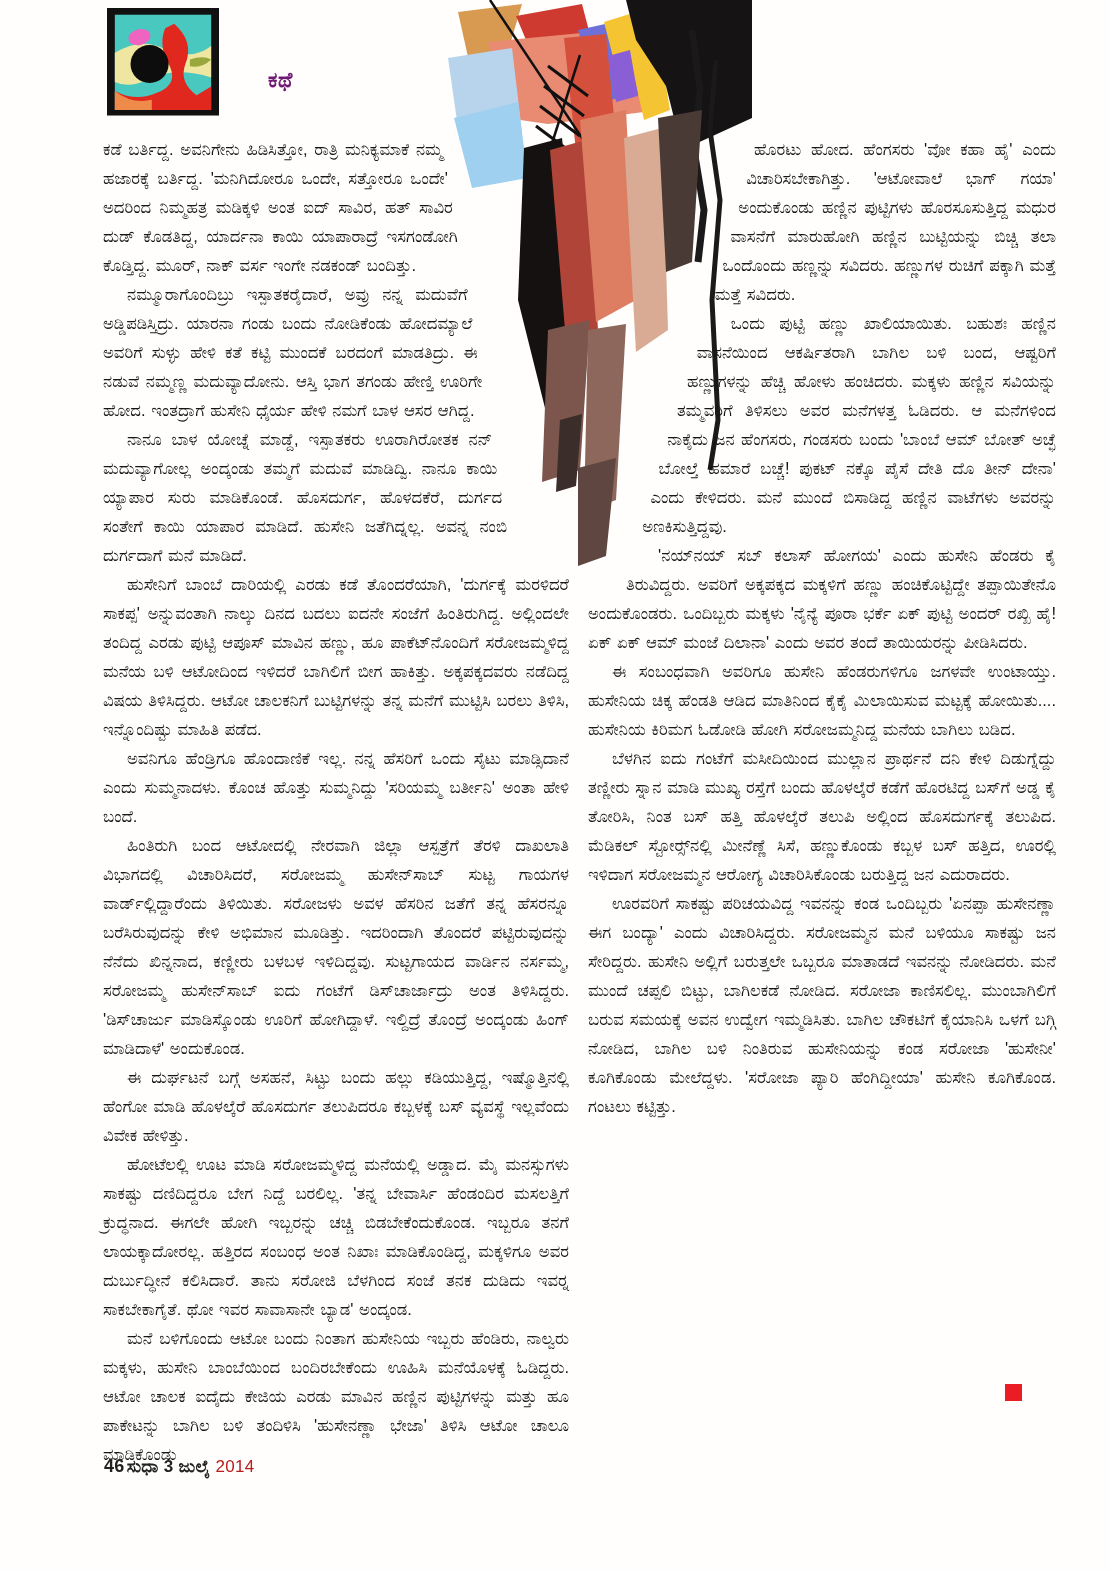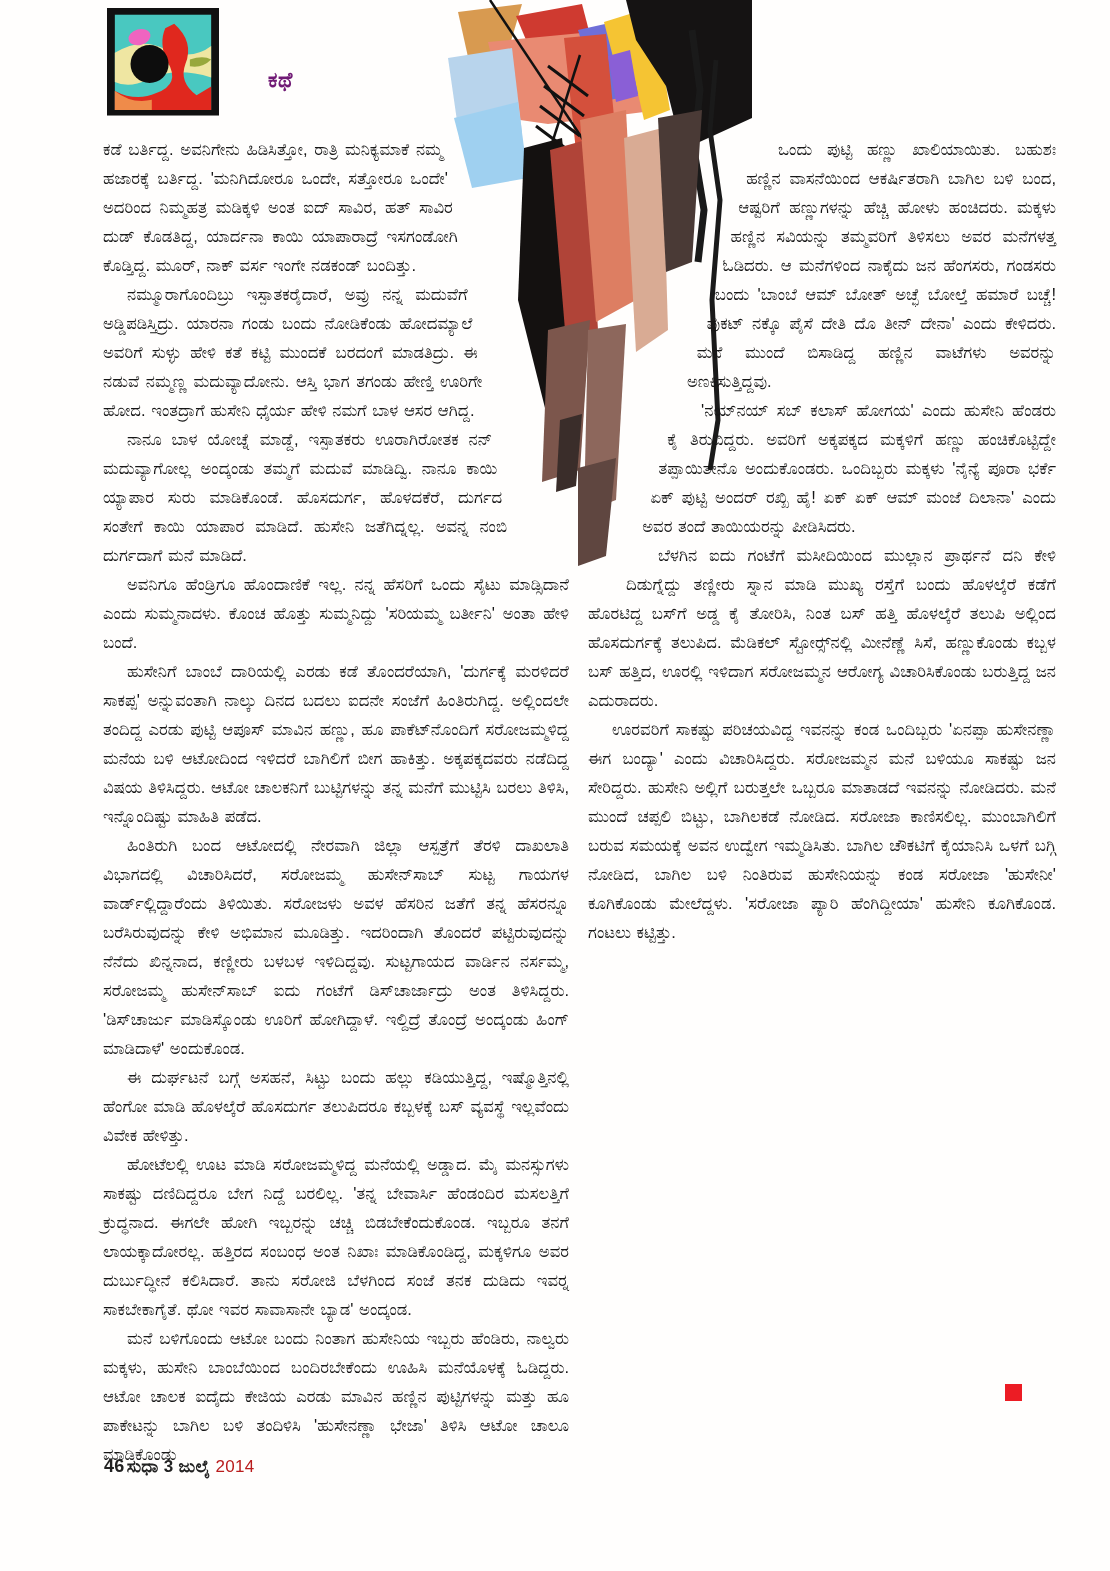--- a/index.html
+++ b/index.html
@@ -105,32 +105,34 @@
       <polygon points="148,468 186,458 176,556 148,566" fill="#5f4640"></polygon>
       <polygon points="130,420 152,414 146,486 126,492" fill="#3a2d2a"></polygon>
     </svg>
   </div>
 
   <div class="col col-left">
     <div class="wrap-spacer-right"></div>
     <p class="noindent">ಕಡೆ ಬರ್ತಿದ್ದ. ಅವನಿಗೇನು ಹಿಡಿಸಿತ್ತೋ, ರಾತ್ರಿ ಮನಿಕ್ಯಮಾಕೆ ನಮ್ಮ ಹಜಾರಕ್ಕೆ ಬರ್ತಿದ್ದ. 'ಮನಿಗಿದೋರೂ ಒಂದೇ, ಸತ್ತೋರೂ ಒಂದೇ' ಅದರಿಂದ ನಿಮ್ಮಹತ್ರ ಮಡಿಕ್ಕಳಿ ಅಂತ ಐದ್ ಸಾವಿರ, ಹತ್ ಸಾವಿರ ದುಡ್ ಕೊಡತಿದ್ದ, ಯಾರ್ದನಾ ಕಾಯಿ ಯಾಪಾರಾದ್ರೆ ಇಸಗಂಡೋಗಿ ಕೊಡ್ತಿದ್ದ. ಮೂರ್, ನಾಕ್ ವರ್ಸ ಇಂಗೇ ನಡಕಂಡ್ ಬಂದಿತ್ತು.</p>
     <p>ನಮ್ಮೂರಾಗೊಂದಿಬ್ರು ಇಸ್ಪಾತಕರೈದಾರೆ, ಅವ್ರು ನನ್ನ ಮದುವೆಗೆ ಅಡ್ಡಿಪಡಿಸ್ತಿದ್ರು. ಯಾರನಾ ಗಂಡು ಬಂದು ನೋಡಿಕೆಂಡು ಹೋದಮ್ಯಾಲೆ ಅವರಿಗೆ ಸುಳ್ಳು ಹೇಳಿ ಕತೆ ಕಟ್ಟಿ ಮುಂದಕೆ ಬರದಂಗೆ ಮಾಡತಿದ್ರು. ಈ ನಡುವೆ ನಮ್ಮಣ್ಣ ಮದುವ್ಯಾದೋನು. ಆಸ್ತಿ ಭಾಗ ತಗಂಡು ಹೇಣ್ತಿ ಊರಿಗೇ ಹೋದ. ಇಂತದ್ರಾಗೆ ಹುಸೇನಿ ಧೈರ್ಯ ಹೇಳಿ ನಮಗೆ ಬಾಳ ಆಸರ ಆಗಿದ್ದ.</p>
     <p>ನಾನೂ ಬಾಳ ಯೋಚ್ನೆ ಮಾಡ್ದೆ, ಇಸ್ಪಾತಕರು ಊರಾಗಿರೋತಕ ನನ್ ಮದುವ್ಯಾಗೋಲ್ಲ ಅಂದ್ಕಂಡು ತಮ್ಮಗೆ ಮದುವೆ ಮಾಡಿದ್ವಿ. ನಾನೂ ಕಾಯಿ ಯ್ಯಾಪಾರ ಸುರು ಮಾಡಿಕೊಂಡೆ. ಹೊಸದುರ್ಗ, ಹೊಳದಕೆರೆ, ದುರ್ಗದ ಸಂತೇಗೆ ಕಾಯಿ ಯಾಪಾರ ಮಾಡಿದೆ. ಹುಸೇನಿ ಜತೆಗಿದ್ನಲ್ಲ. ಅವನ್ನ ನಂಬಿ ದುರ್ಗದಾಗೆ ಮನೆ ಮಾಡಿದೆ.</p>
+    <p>ಹುಸೇನಿಗೆ ಬಾಂಬೆ ದಾರಿಯಲ್ಲಿ ಎರಡು ಕಡೆ ತೊಂದರೆಯಾಗಿ, 'ದುರ್ಗಕ್ಕೆ ಮರಳಿದರೆ ಸಾಕಪ್ಪ' ಅನ್ನುವಂತಾಗಿ ನಾಲ್ಕು ದಿನದ ಬದಲು ಐದನೇ ಸಂಜೆಗೆ ಹಿಂತಿರುಗಿದ್ದ. ಅಲ್ಲಿಂದಲೇ ತಂದಿದ್ದ ಎರಡು ಪುಟ್ಟಿ ಆಪೂಸ್ ಮಾವಿನ ಹಣ್ಣು, ಹೂ ಪಾಕೆಟ್‌ನೊಂದಿಗೆ ಸರೋಜಮ್ಮಳಿದ್ದ ಮನೆಯ ಬಳಿ ಆಟೋದಿಂದ ಇಳಿದರೆ ಬಾಗಿಲಿಗೆ ಬೀಗ ಹಾಕಿತ್ತು. ಅಕ್ಕಪಕ್ಕದವರು ನಡೆದಿದ್ದ ವಿಷಯ ತಿಳಿಸಿದ್ದರು. ಆಟೋ ಚಾಲಕನಿಗೆ ಬುಟ್ಟಿಗಳನ್ನು ತನ್ನ ಮನೆಗೆ ಮುಟ್ಟಿಸಿ ಬರಲು ತಿಳಿಸಿ, ಇನ್ನೊಂದಿಷ್ಟು ಮಾಹಿತಿ ಪಡೆದ.</p>
     <p>ಅವನಿಗೂ ಹೆಂಡ್ರಿಗೂ ಹೊಂದಾಣಿಕೆ ಇಲ್ಲ. ನನ್ನ ಹೆಸರಿಗೆ ಒಂದು ಸೈಟು ಮಾಡ್ಸಿದಾನೆ ಎಂದು ಸುಮ್ಮನಾದಳು. ಕೊಂಚ ಹೊತ್ತು ಸುಮ್ಮನಿದ್ದು 'ಸರಿಯಮ್ಮ ಬರ್ತೀನಿ' ಅಂತಾ ಹೇಳಿ ಬಂದೆ.</p>
-    <p>ಹುಸೇನಿಗೆ ಬಾಂಬೆ ದಾರಿಯಲ್ಲಿ ಎರಡು ಕಡೆ ತೊಂದರೆಯಾಗಿ, 'ದುರ್ಗಕ್ಕೆ ಮರಳಿದರೆ ಸಾಕಪ್ಪ' ಅನ್ನುವಂತಾಗಿ ನಾಲ್ಕು ದಿನದ ಬದಲು ಐದನೇ ಸಂಜೆಗೆ ಹಿಂತಿರುಗಿದ್ದ. ಅಲ್ಲಿಂದಲೇ ತಂದಿದ್ದ ಎರಡು ಪುಟ್ಟಿ ಆಪೂಸ್ ಮಾವಿನ ಹಣ್ಣು, ಹೂ ಪಾಕೆಟ್‌ನೊಂದಿಗೆ ಸರೋಜಮ್ಮಳಿದ್ದ ಮನೆಯ ಬಳಿ ಆಟೋದಿಂದ ಇಳಿದರೆ ಬಾಗಿಲಿಗೆ ಬೀಗ ಹಾಕಿತ್ತು. ಅಕ್ಕಪಕ್ಕದವರು ನಡೆದಿದ್ದ ವಿಷಯ ತಿಳಿಸಿದ್ದರು. ಆಟೋ ಚಾಲಕನಿಗೆ ಬುಟ್ಟಿಗಳನ್ನು ತನ್ನ ಮನೆಗೆ ಮುಟ್ಟಿಸಿ ಬರಲು ತಿಳಿಸಿ, ಇನ್ನೊಂದಿಷ್ಟು ಮಾಹಿತಿ ಪಡೆದ.</p>
     <p>ಹಿಂತಿರುಗಿ ಬಂದ ಆಟೋದಲ್ಲಿ ನೇರವಾಗಿ ಜಿಲ್ಲಾ ಆಸ್ಪತ್ರೆಗೆ ತೆರಳಿ ದಾಖಲಾತಿ ವಿಭಾಗದಲ್ಲಿ ವಿಚಾರಿಸಿದರೆ, ಸರೋಜಮ್ಮ ಹುಸೇನ್‌ಸಾಬ್ ಸುಟ್ಟ ಗಾಯಗಳ ವಾರ್ಡ್‌ಲ್ಲಿದ್ದಾರೆಂದು ತಿಳಿಯಿತು. ಸರೋಜಳು ಅವಳ ಹೆಸರಿನ ಜತೆಗೆ ತನ್ನ ಹೆಸರನ್ನೂ ಬರೆಸಿರುವುದನ್ನು ಕೇಳಿ ಅಭಿಮಾನ ಮೂಡಿತ್ತು. ಇದರಿಂದಾಗಿ ತೊಂದರೆ ಪಟ್ಟಿರುವುದನ್ನು ನೆನೆದು ಖಿನ್ನನಾದ, ಕಣ್ಣೀರು ಬಳಬಳ ಇಳಿದಿದ್ದವು. ಸುಟ್ಟಗಾಯದ ವಾರ್ಡಿನ ನರ್ಸಮ್ಮ, ಸರೋಜಮ್ಮ ಹುಸೇನ್‌ಸಾಬ್ ಐದು ಗಂಟೆಗೆ ಡಿಸ್‌ಚಾರ್ಜಾದ್ರು ಅಂತ ತಿಳಿಸಿದ್ದರು. 'ಡಿಸ್‌ಚಾರ್ಜು ಮಾಡಿಸ್ಕೊಂಡು ಊರಿಗೆ ಹೋಗಿದ್ದಾಳೆ. ಇಲ್ದಿದ್ರೆ ತೊಂದ್ರೆ ಅಂದ್ಕಂಡು ಹಿಂಗ್ ಮಾಡಿದಾಳೆ' ಅಂದುಕೊಂಡ.</p>
     <p>ಈ ದುರ್ಘಟನೆ ಬಗ್ಗೆ ಅಸಹನೆ, ಸಿಟ್ಟು ಬಂದು ಹಲ್ಲು ಕಡಿಯುತ್ತಿದ್ದ, ಇಷ್ಮೊತ್ತಿನಲ್ಲಿ ಹೆಂಗೋ ಮಾಡಿ ಹೊಳಲ್ಕೆರೆ ಹೊಸದುರ್ಗ ತಲುಪಿದರೂ ಕಬ್ಬಳಕ್ಕೆ ಬಸ್ ವ್ಯವಸ್ಥೆ ಇಲ್ಲವೆಂದು ವಿವೇಕ ಹೇಳಿತ್ತು.</p>
     <p>ಹೋಟೆಲಲ್ಲಿ ಊಟ ಮಾಡಿ ಸರೋಜಮ್ಮಳಿದ್ದ ಮನೆಯಲ್ಲಿ ಅಡ್ಡಾದ. ಮೈ ಮನಸ್ಸುಗಳು ಸಾಕಷ್ಟು ದಣಿದಿದ್ದರೂ ಬೇಗ ನಿದ್ದೆ ಬರಲಿಲ್ಲ. 'ತನ್ನ ಬೇವಾರ್ಸಿ ಹೆಂಡಂದಿರ ಮಸಲತ್ತಿಗೆ ಕ್ರುದ್ಧನಾದ. ಈಗಲೇ ಹೋಗಿ ಇಬ್ಬರನ್ನು ಚಚ್ಚಿ ಬಿಡಬೇಕೆಂದುಕೊಂಡ. ಇಬ್ಬರೂ ತನಗೆ ಲಾಯಕ್ಕಾದೋರಲ್ಲ. ಹತ್ತಿರದ ಸಂಬಂಧ ಅಂತ ನಿಖಾಃ ಮಾಡಿಕೊಂಡಿದ್ದ, ಮಕ್ಕಳಿಗೂ ಅವರ ದುರ್ಬುದ್ಧೀನೆ ಕಲಿಸಿದಾರೆ. ತಾನು ಸರೋಜಿ ಬೆಳಗಿಂದ ಸಂಜೆ ತನಕ ದುಡಿದು ಇವರ‍್ನ ಸಾಕಬೇಕಾಗೈತೆ. ಥೋ ಇವರ ಸಾವಾಸಾನೇ ಬ್ಯಾಡ' ಅಂದ್ಕಂಡ.</p>
     <p>ಮನೆ ಬಳಿಗೊಂದು ಆಟೋ ಬಂದು ನಿಂತಾಗ ಹುಸೇನಿಯ ಇಬ್ಬರು ಹೆಂಡಿರು, ನಾಲ್ವರು ಮಕ್ಕಳು, ಹುಸೇನಿ ಬಾಂಬೆಯಿಂದ ಬಂದಿರಬೇಕೆಂದು ಊಹಿಸಿ ಮನೆಯೊಳಕ್ಕೆ ಓಡಿದ್ದರು. ಆಟೋ ಚಾಲಕ ಐದೈದು ಕೇಜಿಯ ಎರಡು ಮಾವಿನ ಹಣ್ಣಿನ ಪುಟ್ಟಿಗಳನ್ನು ಮತ್ತು ಹೂ ಪಾಕೇಟನ್ನು ಬಾಗಿಲ ಬಳಿ ತಂದಿಳಿಸಿ 'ಹುಸೇನಣ್ಣಾ ಭೇಜಾ' ತಿಳಿಸಿ ಆಟೋ ಚಾಲೂ ಮಾಡಿಕೊಂಡು</p>
   </div>
 
   <div class="col col-right">
     <div class="wrap-spacer-left"></div>
+    <p class="noindent">ಹೊರಟು ಹೋದ. ಹೆಂಗಸರು 'ವೋ ಕಹಾ ಹೈ' ಎಂದು ವಿಚಾರಿಸಬೇಕಾಗಿತ್ತು. 'ಆಟೋವಾಲೆ ಭಾಗ್ ಗಯಾ' ಅಂದುಕೊಂಡು ಹಣ್ಣಿನ ಪುಟ್ಟಿಗಳು ಹೊರಸೂಸುತ್ತಿದ್ದ ಮಧುರ ವಾಸನೆಗೆ ಮಾರುಹೋಗಿ ಹಣ್ಣಿನ ಬುಟ್ಟಿಯನ್ನು ಬಿಚ್ಚಿ ತಲಾ ಒಂದೊಂದು ಹಣ್ಣನ್ನು ಸವಿದರು. ಹಣ್ಣುಗಳ ರುಚಿಗೆ ಪಕ್ಕಾಗಿ ಮತ್ತೆ ಮತ್ತೆ ಸವಿದರು.</p>
     <p>ಒಂದು ಪುಟ್ಟಿ ಹಣ್ಣು ಖಾಲಿಯಾಯಿತು. ಬಹುಶಃ ಹಣ್ಣಿನ ವಾಸನೆಯಿಂದ ಆಕರ್ಷಿತರಾಗಿ ಬಾಗಿಲ ಬಳಿ ಬಂದ, ಆಷ್ಟರಿಗೆ ಹಣ್ಣುಗಳನ್ನು ಹೆಚ್ಚಿ ಹೋಳು ಹಂಚಿದರು. ಮಕ್ಕಳು ಹಣ್ಣಿನ ಸವಿಯನ್ನು ತಮ್ಮವರಿಗೆ ತಿಳಿಸಲು ಅವರ ಮನೆಗಳತ್ತ ಓಡಿದರು. ಆ ಮನೆಗಳಿಂದ ನಾಕೈದು ಜನ ಹೆಂಗಸರು, ಗಂಡಸರು ಬಂದು 'ಬಾಂಬೆ ಆಮ್ ಬೋತ್ ಅಚ್ಛೆ ಬೋಲ್ತೆ ಹಮಾರೆ ಬಚ್ಚೆ! ಪುಕಟ್ ನಕ್ಕೊ ಪೈಸೆ ದೇತಿ ದೊ ತೀನ್ ದೇನಾ' ಎಂದು ಕೇಳಿದರು. ಮನೆ ಮುಂದೆ ಬಿಸಾಡಿದ್ದ ಹಣ್ಣಿನ ವಾಟೆಗಳು ಅವರನ್ನು ಅಣಕಿಸುತ್ತಿದ್ದವು.</p>
     <p>'ನಯ್‌ನಯ್ ಸಬ್ ಕಲಾಸ್ ಹೋಗಯ' ಎಂದು ಹುಸೇನಿ ಹೆಂಡರು ಕೈ ತಿರುವಿದ್ದರು. ಅವರಿಗೆ ಅಕ್ಕಪಕ್ಕದ ಮಕ್ಕಳಿಗೆ ಹಣ್ಣು ಹಂಚಿಕೊಟ್ಟಿದ್ದೇ ತಪ್ಪಾಯಿತೇನೊ ಅಂದುಕೊಂಡರು. ಒಂದಿಬ್ಬರು ಮಕ್ಕಳು 'ನೈನ್ಯೆ ಪೂರಾ ಭರ್ಕೆ ಏಕ್ ಪುಟ್ಟಿ ಅಂದರ್ ರಖ್ಖಿ ಹೈ! ಏಕ್ ಏಕ್ ಆಮ್ ಮಂಜೆ ದಿಲಾನಾ' ಎಂದು ಅವರ ತಂದೆ ತಾಯಿಯರನ್ನು ಪೀಡಿಸಿದರು.</p>
+    <p>ಈ ಸಂಬಂಧವಾಗಿ ಅವರಿಗೂ ಹುಸೇನಿ ಹೆಂಡರುಗಳಿಗೂ ಜಗಳವೇ ಉಂಟಾಯ್ತು. ಹುಸೇನಿಯ ಚಿಕ್ಕ ಹೆಂಡತಿ ಆಡಿದ ಮಾತಿನಿಂದ ಕೈಕೈ ಮಿಲಾಯಿಸುವ ಮಟ್ಟಕ್ಕೆ ಹೋಯಿತು.... ಹುಸೇನಿಯ ಕಿರಿಮಗ ಓಡೋಡಿ ಹೋಗಿ ಸರೋಜಮ್ಮನಿದ್ದ ಮನೆಯ ಬಾಗಿಲು ಬಡಿದ.</p>
     <p>ಬೆಳಗಿನ ಐದು ಗಂಟೆಗೆ ಮಸೀದಿಯಿಂದ ಮುಲ್ಲಾನ ಪ್ರಾರ್ಥನೆ ದನಿ ಕೇಳಿ ದಿಡುಗ್ನೆದ್ದು ತಣ್ಣೀರು ಸ್ನಾನ ಮಾಡಿ ಮುಖ್ಯ ರಸ್ತೆಗೆ ಬಂದು ಹೊಳಲ್ಕೆರೆ ಕಡೆಗೆ ಹೊರಟಿದ್ದ ಬಸ್‌ಗೆ ಅಡ್ಡ ಕೈ ತೋರಿಸಿ, ನಿಂತ ಬಸ್ ಹತ್ತಿ ಹೊಳಲ್ಕೆರೆ ತಲುಪಿ ಅಲ್ಲಿಂದ ಹೊಸದುರ್ಗಕ್ಕೆ ತಲುಪಿದ. ಮೆಡಿಕಲ್ ಸ್ಟೋರ‍್ಸ್‌ನಲ್ಲಿ ಮೀನೆಣ್ಣೆ ಸಿಸೆ, ಹಣ್ಣುಕೊಂಡು ಕಬ್ಬಳ ಬಸ್ ಹತ್ತಿದ, ಊರಲ್ಲಿ ಇಳಿದಾಗ ಸರೋಜಮ್ಮನ ಆರೋಗ್ಯ ವಿಚಾರಿಸಿಕೊಂಡು ಬರುತ್ತಿದ್ದ ಜನ ಎದುರಾದರು.</p>
     <p>ಊರವರಿಗೆ ಸಾಕಷ್ಟು ಪರಿಚಯವಿದ್ದ ಇವನನ್ನು ಕಂಡ ಒಂದಿಬ್ಬರು 'ಏನಪ್ಪಾ ಹುಸೇನಣ್ಣಾ ಈಗ ಬಂದ್ಯಾ' ಎಂದು ವಿಚಾರಿಸಿದ್ದರು. ಸರೋಜಮ್ಮನ ಮನೆ ಬಳಿಯೂ ಸಾಕಷ್ಟು ಜನ ಸೇರಿದ್ದರು. ಹುಸೇನಿ ಅಲ್ಲಿಗೆ ಬರುತ್ತಲೇ ಒಬ್ಬರೂ ಮಾತಾಡದೆ ಇವನನ್ನು ನೋಡಿದರು. ಮನೆ ಮುಂದೆ ಚಪ್ಪಲಿ ಬಿಟ್ಟು, ಬಾಗಿಲಕಡೆ ನೋಡಿದ. ಸರೋಜಾ ಕಾಣಿಸಲಿಲ್ಲ. ಮುಂಬಾಗಿಲಿಗೆ ಬರುವ ಸಮಯಕ್ಕೆ ಅವನ ಉದ್ವೇಗ ಇಮ್ಮಡಿಸಿತು. ಬಾಗಿಲ ಚೌಕಟಿಗೆ ಕೈಯಾನಿಸಿ ಒಳಗೆ ಬಗ್ಗಿ ನೋಡಿದ, ಬಾಗಿಲ ಬಳಿ ನಿಂತಿರುವ ಹುಸೇನಿಯನ್ನು ಕಂಡ ಸರೋಜಾ 'ಹುಸೇನೀ' ಕೂಗಿಕೊಂಡು ಮೇಲೆದ್ದಳು. 'ಸರೋಜಾ ಪ್ಯಾರಿ ಹೆಂಗಿದ್ದೀಯಾ' ಹುಸೇನಿ ಕೂಗಿಕೊಂಡ. ಗಂಟಲು ಕಟ್ಟಿತ್ತು.</p>
   </div>
 
   <div class="end-marker"></div>
 
   <div class="footer">
     <span class="pg">46</span><span class="mag">ಸುಧಾ 3 ಜುಲೈ</span><span class="yr">2014</span>
   </div>
 

